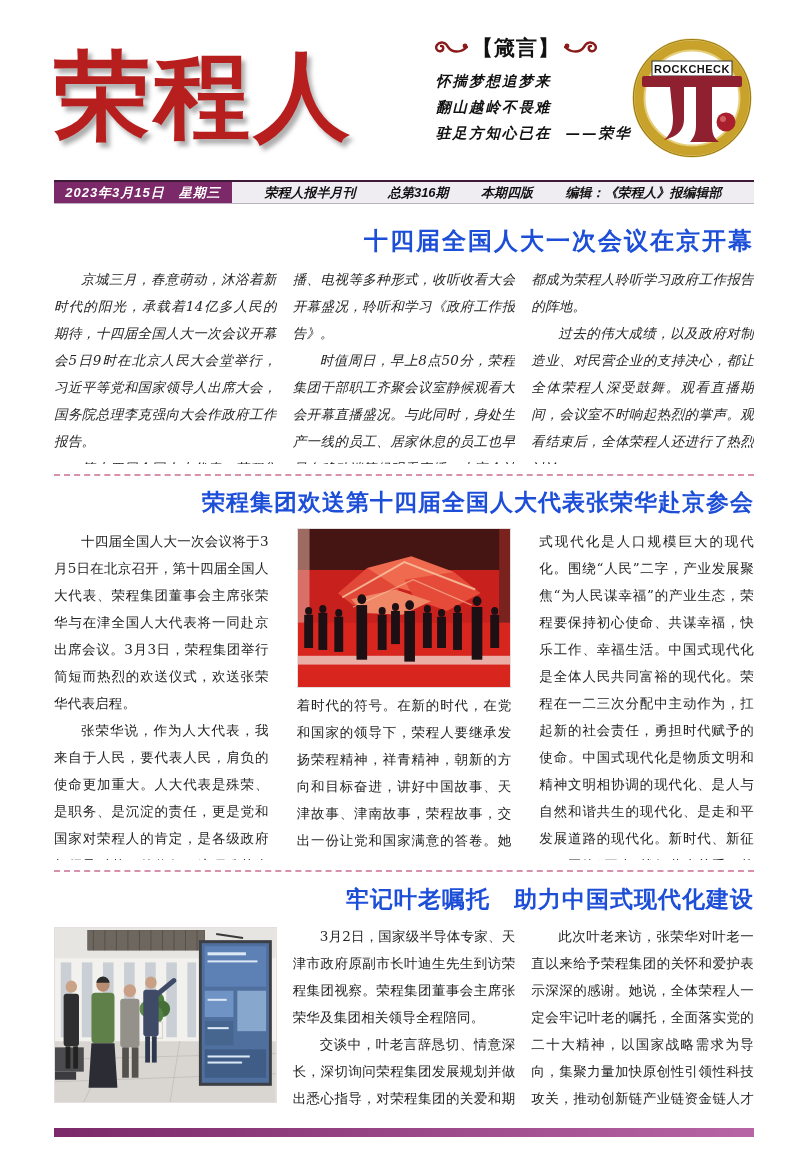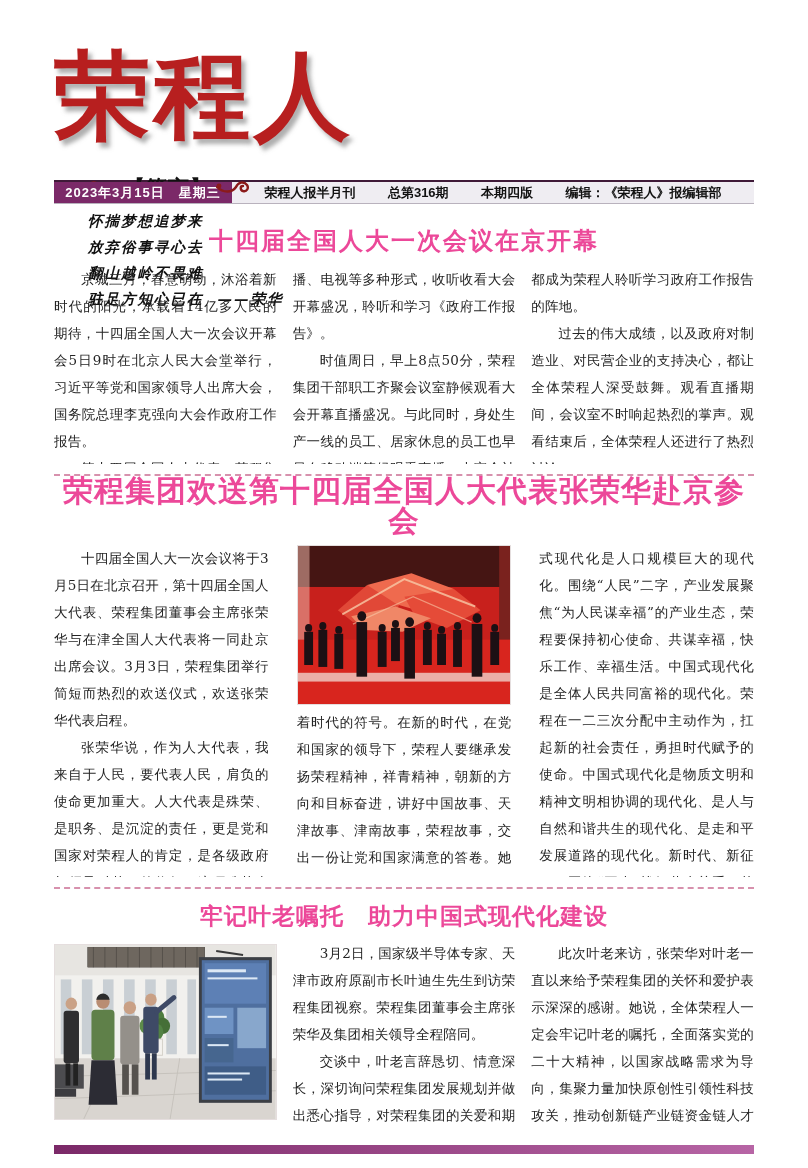--- a/index.html
+++ b/index.html
@@ -5,21 +5,21 @@
   * { margin:0; padding:0; box-sizing:border-box; }
   html,body { background:#ffffff; }
   .page {
     position:relative; width:808px; height:1168px; margin:0 auto;
     background:#ffffff; overflow:hidden;
     font-family:"DejaVu Serif","Liberation Serif",serif; color:#1d1d1d;
   }
   .content { padding:26px 54px 0 54px; }
 
   
-  .masthead { display:flex; align-items:flex-start; height:150px;flex-direction:column; }
+  .masthead { display:flex; align-items:flex-start; height:150px; }
   .mast-title {
     width:368px; font-family:"DejaVu Serif","Liberation Serif",serif;
     font-weight:700; font-size:96px; line-height:140px; color:#b71f1f;
     letter-spacing:4px; text-shadow:4px 5px 4px rgba(110,110,110,.55);
     white-space:nowrap;
   }
   .motto { width:228px; padding-top:8px; }
   .motto-head { display:flex; align-items:center; justify-content:center; gap:4px; }
   .motto-title { font-family:Liberation Serif, serif; font-weight:700; font-size:21px; color:#111; letter-spacing:1px; }
   .flourish { color:#8b1a1a; }
@@ -28,40 +28,40 @@
   .motto-line { font-size:14.5px; font-weight:700; font-style:italic; line-height:26px; color:#111; letter-spacing:2px; white-space:nowrap; }
   .motto-sig { margin-left:14px; }
   
   .logo-box { width:124px; margin-left:auto; padding-top:4px; }
 
   
   .datebar {
     margin-top:4px; height:24px; display:flex; align-items:stretch;
     border-top:2px solid #3f1a38; border-bottom:1px solid #b9b2bd;
     background:#efedf2;
-    font-family:"Liberation Sans","DejaVu Sans",sans-serif; font-size:13px; font-weight:700;
+    font-family:"Liberation Sans","DejaVu Sans",sans-serif; font-size:13px; font-weight:700;font-style:italic;
   }
   .date-badge {
     width:178px; background:#7b2968; color:#ffffff; display:flex;
     align-items:center; justify-content:center; letter-spacing:1px;
   }
   .datebar-items { flex:1; display:flex; align-items:center; justify-content:space-evenly; color:#111; }
 
   
   .headline {
-    text-align:center; color:#ec4899; font-weight:700;
+    text-align:right; color:#1d4ed8; font-weight:700;
     font-family:"Liberation Sans","DejaVu Sans",sans-serif;
   }
   .headline.h-a1 { margin-top:20px; font-size:24px; line-height:33px; letter-spacing:2px; }
-  .headline.h-a2 { font-size:30px; line-height:30px; letter-spacing:1px; }
+  .headline.h-a2 { margin-top:13px; font-size:23px; line-height:30px; letter-spacing:1px;font-family:Liberation Mono, monospace; }
   .headline.h-a3 { margin-top:12px; font-size:23px; line-height:30px; letter-spacing:1px; }
 
   .cols { display:flex; gap:16px; margin-top:9px; }
   .col { flex:1; overflow:hidden; }
-  .cols.a1 { height:198px; }
+  .cols.a1 { height:198px;font-style:italic; }
   .cols.a2 { height:332px;gap:28px; }
   .cols.a3 { height:192px; }
   .col p {
     font-size:13.5px; line-height:27px; text-align:justify; color:#242424;
     text-indent:2em; letter-spacing:0.2px;
   }
   .col p.cont { text-indent:0; }
 
   .sep { margin-top:10px; border-top:2px dashed #d791ad; }
 
@@ -91,26 +91,39 @@
           <span class="motto-title">【箴言】</span>
           <span class="flourish flip">
             <svg width="34" height="15" viewBox="0 0 34 15">
                 <path d="M33,8 C27,14 18,14 14,8 M14,8 C12,3 6,2 3,6 C1,9 3,13 7,12 C10,11 10,7 7,7" fill="none" stroke="#8b1a1a" stroke-width="2.4" stroke-linecap="round"></path>
                 <circle cx="31" cy="7" r="2.4" fill="#8b1a1a"></circle>
               </svg>
           </span>
         </div>
         <div class="motto-lines">
           <div class="motto-line">怀揣梦想追梦来</div>
-          <div class="motto-line">放弃俗事寻心去</div>
           <div class="motto-line">翻山越岭不畏难</div>
           <div class="motto-line"><span>驻足方知心已在</span><span class="motto-sig">——荣华</span></div>
         </div>
       </div>
 
+      <div class="logo-box">
+        <svg width="124" height="134" viewBox="0 0 124 134">
+          <circle cx="62" cy="68" r="53" fill="#ffffff" stroke="#e6cf7a" stroke-width="13"></circle>
+          <circle cx="62" cy="68" r="53" fill="none" stroke="#c9a22c" stroke-width="9"></circle>
+          <circle cx="62" cy="68" r="58.5" fill="none" stroke="#9a7a14" stroke-width="1.2"></circle>
+          <rect x="22" y="31" width="80" height="15" fill="#ffffff" stroke="#333333" stroke-width="1"></rect>
+          <text x="62" y="43" text-anchor="middle" font-family="Liberation Sans, DejaVu Sans, sans-serif" font-size="11" font-weight="bold" letter-spacing="0.5" fill="#111111">ROCKCHECK</text>
+          <rect x="12" y="46" width="100" height="11" rx="2" fill="#8e2030"></rect>
+          <path d="M40,57 h14 v32 c0,13 -9,18 -20,21 c8,-7 9,-13 9,-23 z" fill="#8e2030"></path>
+          <path d="M66,57 h16 v38 c0,9 2,13 7,17 h-29 c4,-5 6,-9 6,-17 z" fill="#8e2030"></path>
+          <circle cx="96" cy="92" r="9.5" fill="#a91f2e"></circle>
+          <circle cx="93" cy="89" r="3" fill="#d86a6a" opacity="0.85"></circle>
+        </svg>
+      </div>
     </div>
 
     <div class="datebar">
       <div class="date-badge">2023年3月15日　星期三</div>
       <div class="datebar-items">
         <span>荣程人报半月刊</span>
         <span>总第316期</span>
         <span>本期四版</span>
         <span>编辑：《荣程人》报编辑部</span>
       </div>

